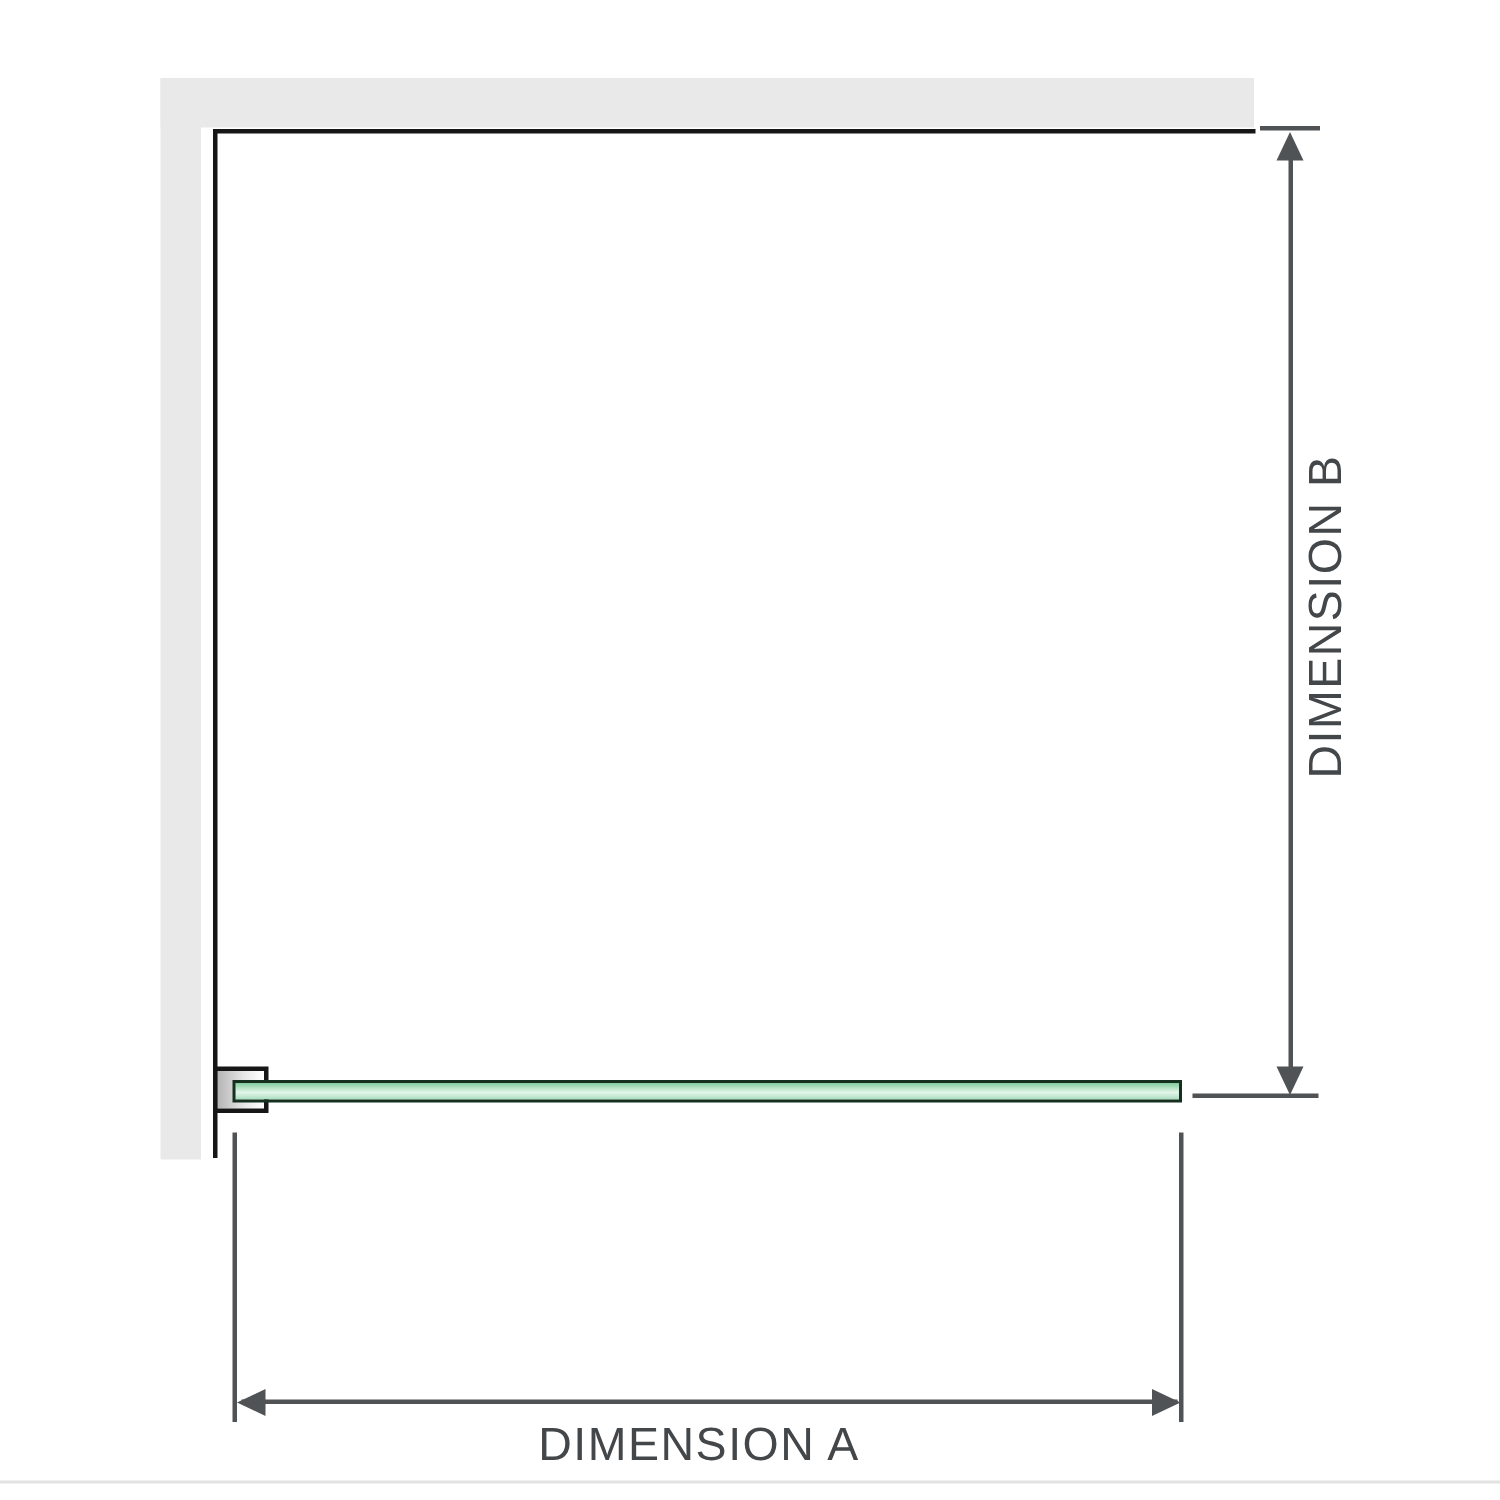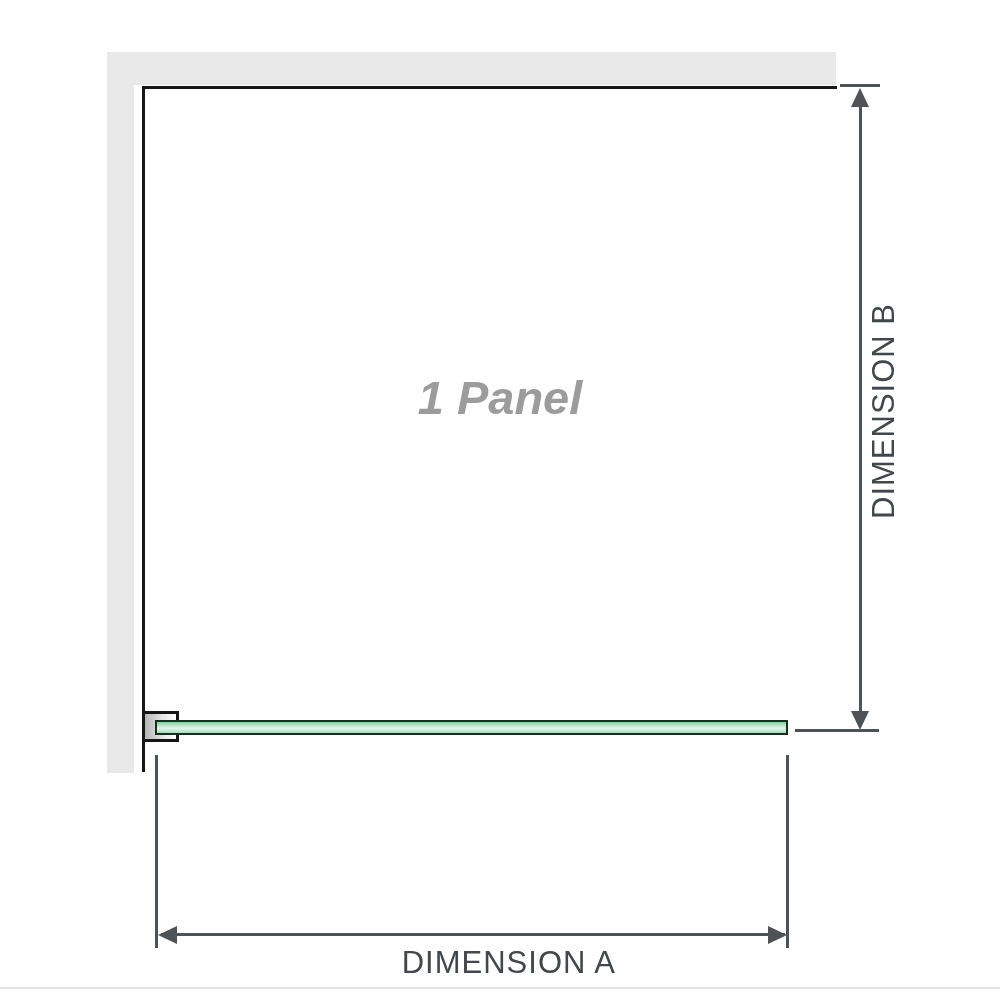--- a/index.html
+++ b/index.html
@@ -54,41 +54,40 @@
     text-align:center;font-size:31px;letter-spacing:1px;color:var(--dimension-text);line-height:36px;white-space:nowrap;}
 
   
   .ext-a-left{position:absolute;left:155px;top:755px;width:3px;height:193px;background:var(--dimension-line);}
   .ext-a-right{position:absolute;left:786px;top:755px;width:3px;height:193px;background:var(--dimension-line);}
   .dim-a-line{position:absolute;left:161px;top:933px;width:624px;height:3px;background:var(--dimension-line);}
   .dim-a-arrow-left{position:absolute;left:158px;top:926px;width:0;height:0;
     border-top:9px solid transparent;border-bottom:9px solid transparent;border-right:19px solid var(--dimension-line);}
   .dim-a-arrow-right{position:absolute;left:768px;top:926px;width:0;height:0;
     border-top:9px solid transparent;border-bottom:9px solid transparent;border-left:19px solid var(--dimension-line);}
-  .dim-a-label{position:absolute;left:316px;top:945px;width:300px;text-align:right;
+  .dim-a-label{position:absolute;left:316px;top:945px;width:300px;text-align:center;
     font-size:31px;letter-spacing:1px;color:var(--dimension-text);line-height:36px;white-space:nowrap;}
 
   
   .panel-label{position:absolute;left:340px;top:372px;width:320px;text-align:center;
     font-size:47px;font-style:italic;font-weight:bold;color:var(--panel-label-text);line-height:52px;white-space:nowrap;}
 
   
   .divider{position:absolute;left:0;top:987px;width:1000px;height:2px;background:var(--divider);}
 </style>
 </head>
 <body>
 
 <div id="canvas">
 
   <div class="wall-top"></div>
   <div class="wall-left"></div>
 
   <div class="panel-outline"></div>
 
-  <div class="panel-label">1 Panel</div>
 
   <div class="bracket"></div>
   <div class="glass"></div>
 
   <div class="dim-b-tick-top"></div>
   <div class="dim-b-tick-bottom"></div>
   <div class="dim-b-line"></div>
   <div class="dim-b-arrow-up"></div>
   <div class="dim-b-arrow-down"></div>
   <div class="dim-b-label">DIMENSION B</div>

